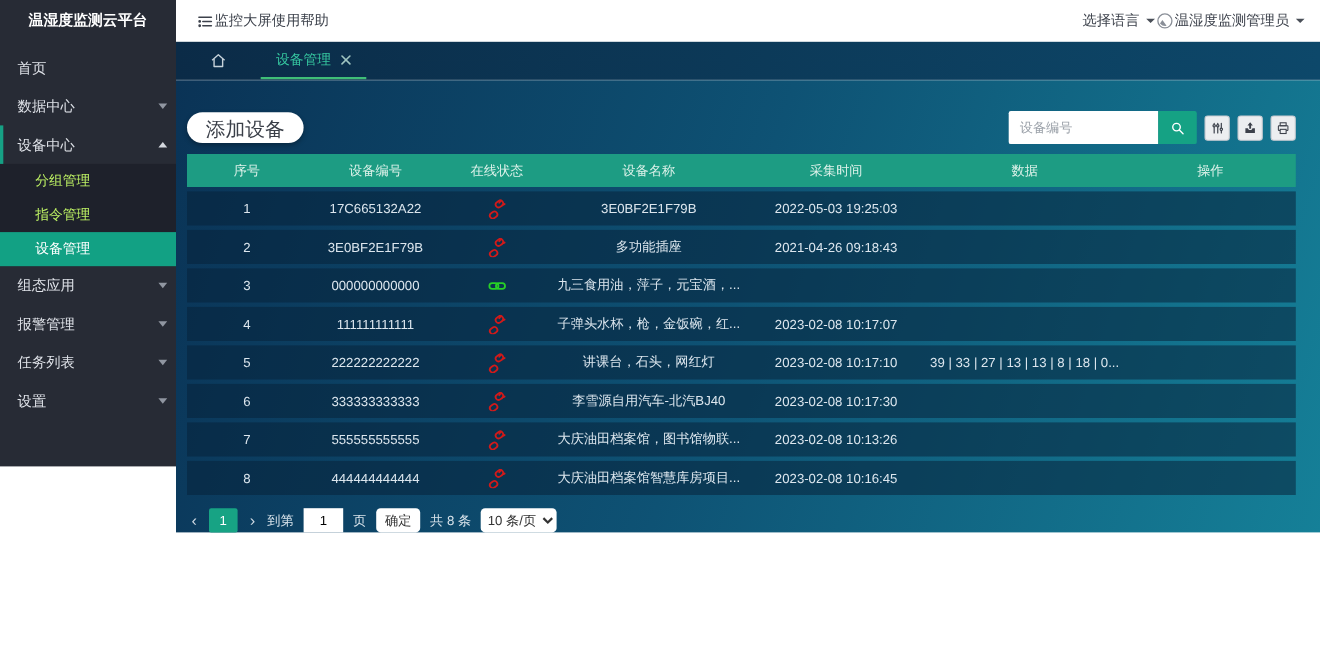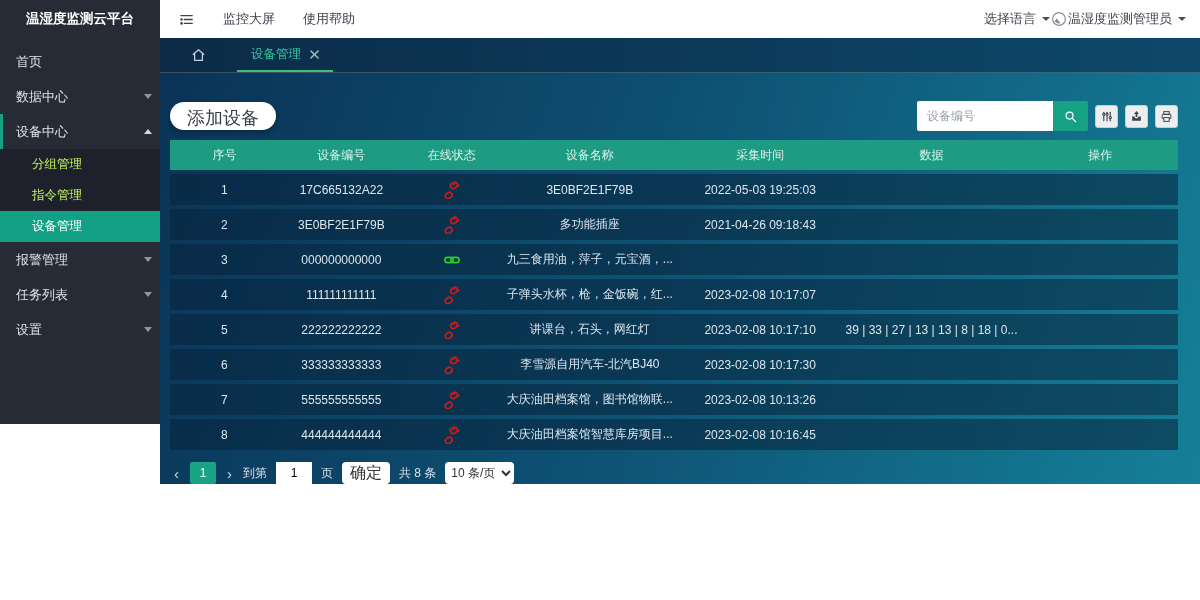--- a/index.html
+++ b/index.html
@@ -19,21 +19,21 @@
   .caret.dark { border-top:4px solid #4a4f58; border-left-width:4px; border-right-width:4px; }
   .submenu { background:#1e212b; }
   .submenu-item { height:31px; line-height:31px; padding-left:32px; font-size:12.5px; color:#bef264; cursor:pointer; }
   .submenu-item.active { background:#12a184; color:#ffffff; }
 
   
   .main { flex:1; display:flex; flex-direction:column; }
 
   
   .topbar { height:38px; background:#ffffff; display:flex; align-items:center; padding:0 14px 0 18px; flex-shrink:0; }
-  .topbar-left { display:flex; align-items:center; gap:28px; }
+  .topbar-left { display:flex; align-items:center; }
   .topbar-right { margin-left:auto; display:flex; align-items:center; }
   .topbar-link { font-size:13px; color:#3c414b; cursor:pointer; display:flex; align-items:center; gap:6px; }
   .icon-btn { background:none; border:none; cursor:pointer; display:flex; align-items:center; justify-content:center; padding:0; }
 
   
   .tabbar { height:35px; flex-shrink:0; display:flex; align-items:center; padding-left:30px;
             background:linear-gradient(90deg,#0b2b47,#0d486a); border-bottom:1px solid rgba(255,255,255,0.18); }
   .home-tab { margin-right:30px; display:flex; align-items:center; cursor:pointer; }
   .tab { height:34px; display:flex; align-items:center; gap:9px; padding:0 14px; cursor:pointer;
          color:#36c7a0; font-size:12.5px; border-bottom:2px solid #3fbe77; }
@@ -65,21 +65,21 @@
   .status-icon { display:inline-flex; vertical-align:middle; }
 
   
   .pagination { display:flex; align-items:center; margin-top:12px; margin-left:2px; gap:9px;
                 color:#d7e2ea; font-size:12px; }
   .page-arrow { background:none; border:none; color:#cfd9e2; font-size:15px; cursor:pointer; padding:0 2px; line-height:1; }
   .page-num { min-width:26px; height:22px; background:#17a384; color:#fff; text-align:center; line-height:22px;
               border-radius:2px; cursor:pointer; }
   .page-input { width:36px; height:22px; border:none; text-align:center; font-size:12px; outline:none;
                 font-family:"Liberation Sans",sans-serif; }
-  .confirm-btn { height:22px; background:#ffffff; border:none; font-size:16px; padding:0 8px; color:#333;
+  .confirm-btn { height:22px; background:#ffffff; border:none; font-size:12px; padding:0 8px; color:#333;
                  cursor:pointer; border-radius:4px; font-family:"Liberation Sans",sans-serif; }
   .page-size-select { height:22px; font-size:12px; border:none; outline:none; border-radius:4px;
                       font-family:"Liberation Sans",sans-serif; color:#333; background:#fff; padding:0 2px; }
 </style>
 </head>
 <body>
 
 <div class="app">
 
   <aside class="sidebar">
@@ -99,20 +99,24 @@
       <div class="submenu">
         <div class="submenu-item">
           <span>分组管理</span>
         </div>
         <div class="submenu-item">
           <span>指令管理</span>
         </div>
         <div class="submenu-item active">
           <span>设备管理</span>
         </div>
+      </div>
+      <div class="menu-item">
+        <span>组态应用</span>
+        <i class="caret down"></i>
       </div>
       <div class="menu-item">
         <span>报警管理</span>
         <i class="caret down"></i>
       </div>
       <div class="menu-item">
         <span>任务列表</span>
         <i class="caret down"></i>
       </div>
       <div class="menu-item">

